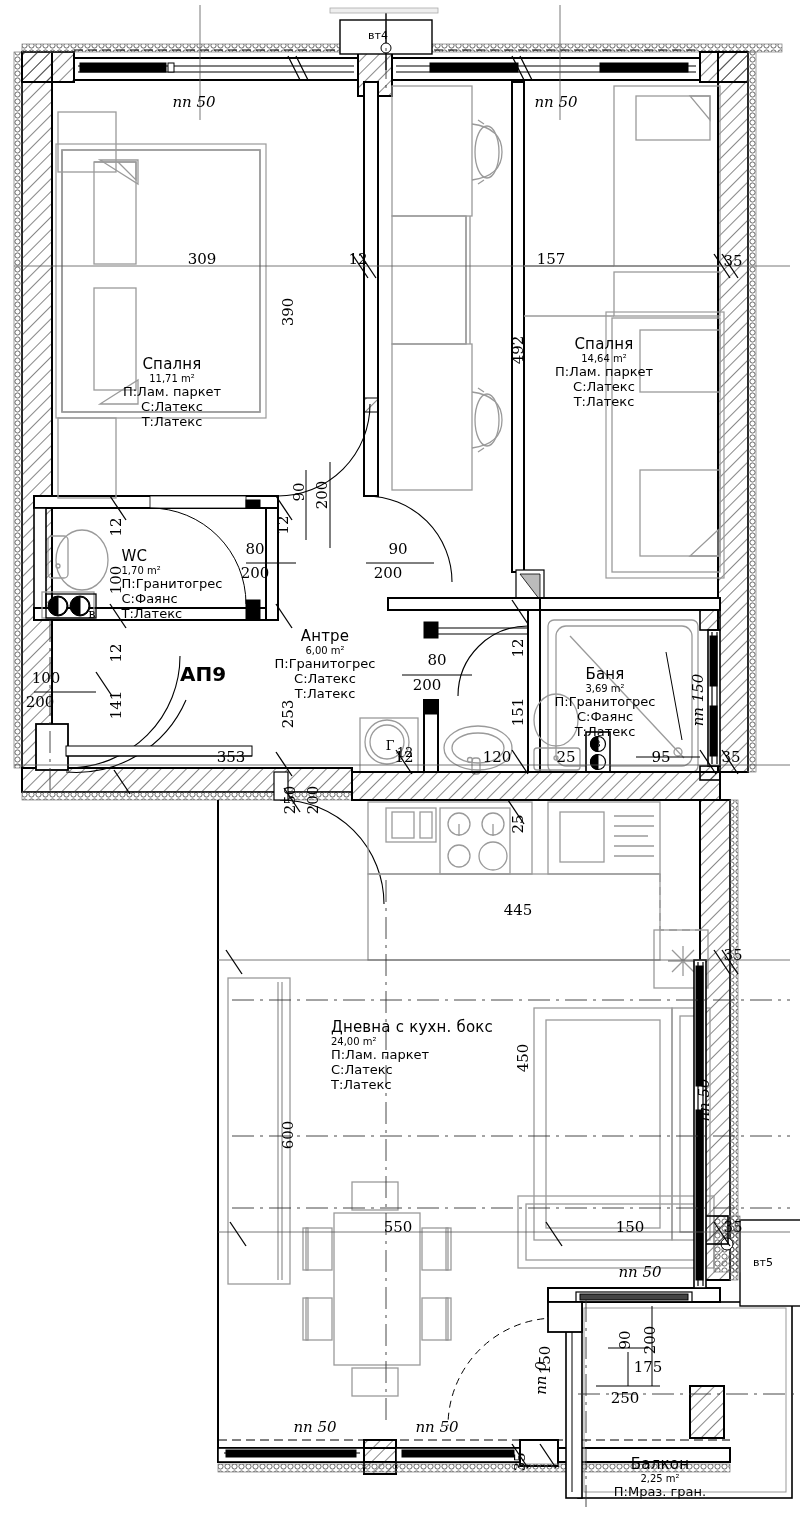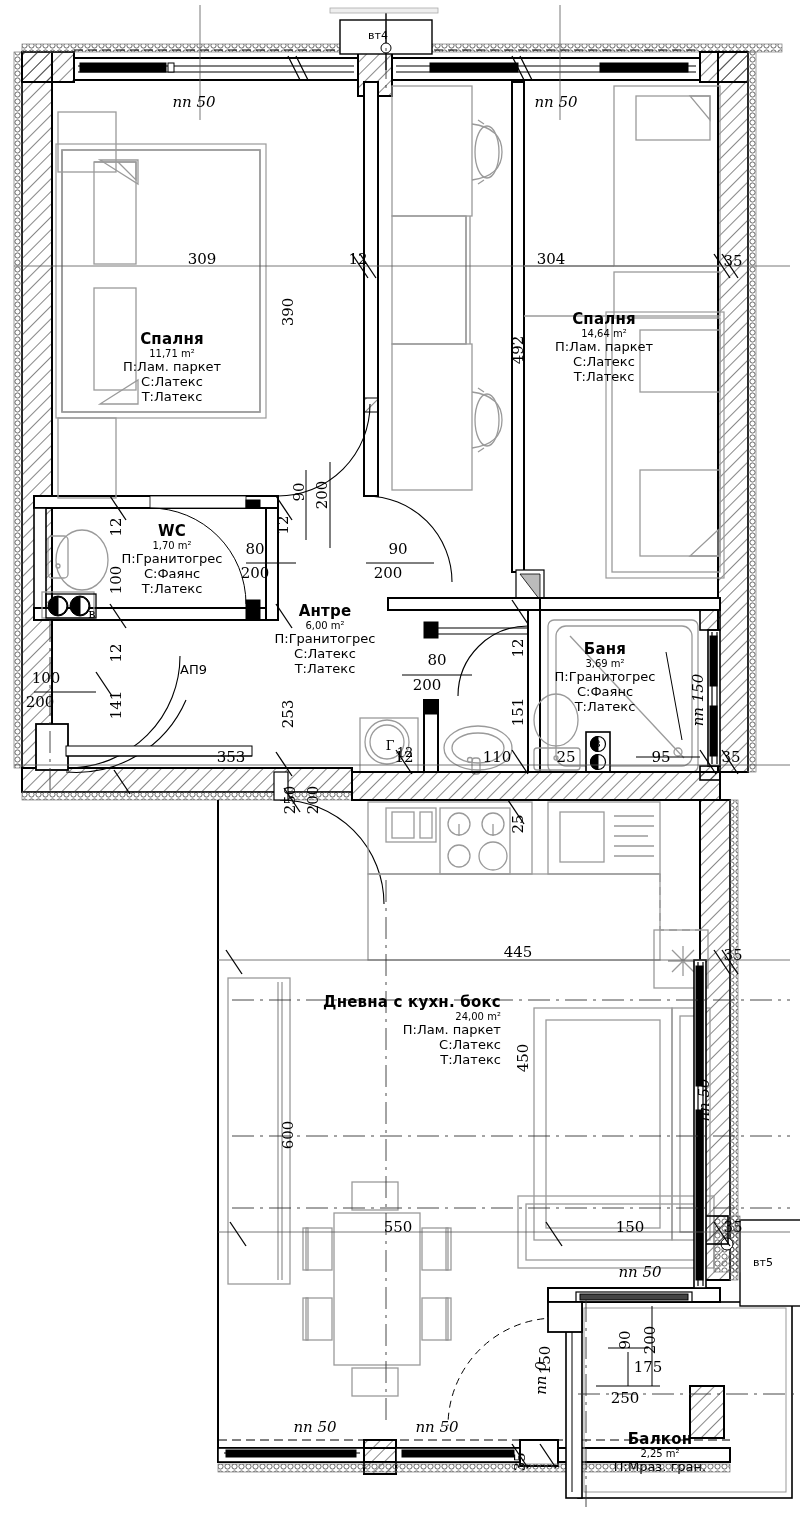--- a/index.html
+++ b/index.html
@@ -1,27 +1,27 @@
 <!DOCTYPE html>
 <html><head>
 <meta charset="utf-8">
 <style>
   html,body{margin:0;padding:0;background:#fff;}
   body{font-family:"DejaVu Sans","Liberation Sans",sans-serif;}
   #plan{position:relative;width:800px;height:1524px;background:#ffffff;overflow:hidden;}
   #plan svg{position:absolute;left:0;top:0;}
   .lbl{position:absolute;white-space:nowrap;color:#000;}
-  .room-name{font-weight:bold;font-size:15px;letter-spacing:.2px;}
+  .room-name{font-weight:normal;font-size:15px;letter-spacing:.2px;margin-top:25px;}
   .room-area{font-size:10px;}
   .room-fin{font-size:13px;}
   .dim{font-size:15px;font-family:"DejaVu Serif","Liberation Serif",serif;}
   .dim-i{font-size:15px;font-style:italic;font-family:"DejaVu Serif","Liberation Serif",serif;}
   .dim-s{font-size:13px;font-family:"DejaVu Serif","Liberation Serif",serif;}
   .tag{font-size:11px;}
-  .apt{font-weight:normal;font-size:13px;}
+  .apt{font-weight:bold;font-size:20px;}
 </style>
 </head>
 <body>
 
 <div id="plan">
 
 <svg width="800" height="1524" viewBox="0 0 800 1524">
   <defs>
     <pattern id="hatch45" width="9" height="9" patternTransform="rotate(45)" patternUnits="userSpaceOnUse">
       <line x1="0" y1="0" x2="0" y2="9" stroke="#111" stroke-width="1"></line>
@@ -405,59 +405,59 @@
         <div class="room-fin">С:Латекс</div>
         <div class="room-fin">Т:Латекс</div>
       </div>
       <div class="lbl" style="left: 604px; top: 310px; transform: translateX(-50%); text-align: center;">
         <div class="room-name">Спалня</div>
         <div class="room-area">14,64 m²</div>
         <div class="room-fin">П:Лам. паркет</div>
         <div class="room-fin">С:Латекс</div>
         <div class="room-fin">Т:Латекс</div>
       </div>
-      <div class="lbl" style="left: 172px; top: 522px; transform: translateX(-50%); text-align: center;">
+      <div class="lbl" style="left: 172px; top: 522px; transform: translateX(-50%); ">
         <div class="room-name">WC</div>
         <div class="room-area">1,70 m²</div>
         <div class="room-fin">П:Гранитогрес</div>
         <div class="room-fin">С:Фаянс</div>
         <div class="room-fin">Т:Латекс</div>
       </div>
       <div class="lbl" style="left: 325px; top: 602px; transform: translateX(-50%); text-align: center;">
         <div class="room-name">Антре</div>
         <div class="room-area">6,00 m²</div>
         <div class="room-fin">П:Гранитогрес</div>
         <div class="room-fin">С:Латекс</div>
         <div class="room-fin">Т:Латекс</div>
       </div>
       <div class="lbl" style="left: 605px; top: 640px; transform: translateX(-50%); text-align: center;">
         <div class="room-name">Баня</div>
         <div class="room-area">3,69 m²</div>
         <div class="room-fin">П:Гранитогрес</div>
         <div class="room-fin">С:Фаянс</div>
         <div class="room-fin">Т:Латекс</div>
       </div>
-      <div class="lbl" style="left: 412px; top: 993px; transform: translateX(-50%); text-align: right;">
+      <div class="lbl" style="left: 412px; top: 993px; transform: translateX(-50%); text-align: left;">
         <div class="room-name">Дневна с кухн. бокс</div>
         <div class="room-area">24,00 m²</div>
         <div class="room-fin">П:Лам. паркет</div>
         <div class="room-fin">С:Латекс</div>
         <div class="room-fin">Т:Латекс</div>
       </div>
       <div class="lbl" style="left: 660px; top: 1430px; transform: translateX(-50%); text-align: center;">
         <div class="room-name">Балкон</div>
         <div class="room-area">2,25 m²</div>
         <div class="room-fin">П:Мраз. гран.</div>
       </div>
     </div>
 <div id="dims-layer">
       <div class="lbl dim" style="left: 202px; top: 259px; transform: translate(-50%, -50%) rotate(0deg);">309</div>
       <div class="lbl dim" style="left: 288px; top: 312px; transform: translate(-50%, -50%) rotate(-90deg);">390</div>
       <div class="lbl dim" style="left: 358px; top: 259px; transform: translate(-50%, -50%) rotate(0deg);">12</div>
-      <div class="lbl dim" style="left: 551px; top: 259px; transform: translate(-50%, -50%) rotate(0deg);">304</div>
+      <div class="lbl dim" style="left: 551px; top: 259px; transform: translate(-50%, -50%) rotate(0deg);">157</div>
       <div class="lbl dim" style="left: 518px; top: 350px; transform: translate(-50%, -50%) rotate(-90deg);">492</div>
       <div class="lbl dim" style="left: 733px; top: 261px; transform: translate(-50%, -50%) rotate(0deg);">35</div>
       <div class="lbl dim" style="left: 116px; top: 527px; transform: translate(-50%, -50%) rotate(-90deg);">12</div>
       <div class="lbl dim" style="left: 116px; top: 580px; transform: translate(-50%, -50%) rotate(-90deg);">100</div>
       <div class="lbl dim" style="left: 116px; top: 653px; transform: translate(-50%, -50%) rotate(-90deg);">12</div>
       <div class="lbl dim" style="left: 283px; top: 525px; transform: translate(-50%, -50%) rotate(-90deg);">12</div>
       <div class="lbl dim" style="left: 299px; top: 492px; transform: translate(-50%, -50%) rotate(-90deg);">90</div>
       <div class="lbl dim" style="left: 322px; top: 495px; transform: translate(-50%, -50%) rotate(-90deg);">200</div>
       <div class="lbl dim" style="left: 255px; top: 549px; transform: translate(-50%, -50%) rotate(0deg);">80</div>
       <div class="lbl dim" style="left: 255px; top: 573px; transform: translate(-50%, -50%) rotate(0deg);">200</div>
@@ -466,28 +466,28 @@
       <div class="lbl dim" style="left: 437px; top: 660px; transform: translate(-50%, -50%) rotate(0deg);">80</div>
       <div class="lbl dim" style="left: 427px; top: 685px; transform: translate(-50%, -50%) rotate(0deg);">200</div>
       <div class="lbl dim" style="left: 518px; top: 648px; transform: translate(-50%, -50%) rotate(-90deg);">12</div>
       <div class="lbl dim" style="left: 518px; top: 712px; transform: translate(-50%, -50%) rotate(-90deg);">151</div>
       <div class="lbl dim" style="left: 288px; top: 714px; transform: translate(-50%, -50%) rotate(-90deg);">253</div>
       <div class="lbl dim" style="left: 116px; top: 705px; transform: translate(-50%, -50%) rotate(-90deg);">141</div>
       <div class="lbl dim" style="left: 46px; top: 678px; transform: translate(-50%, -50%) rotate(0deg);">100</div>
       <div class="lbl dim" style="left: 40px; top: 702px; transform: translate(-50%, -50%) rotate(0deg);">200</div>
       <div class="lbl dim" style="left: 231px; top: 757px; transform: translate(-50%, -50%) rotate(0deg);">353</div>
       <div class="lbl dim" style="left: 404px; top: 757px; transform: translate(-50%, -50%) rotate(0deg);">12</div>
-      <div class="lbl dim" style="left: 497px; top: 757px; transform: translate(-50%, -50%) rotate(0deg);">110</div>
+      <div class="lbl dim" style="left: 497px; top: 757px; transform: translate(-50%, -50%) rotate(0deg);">120</div>
       <div class="lbl dim" style="left: 566px; top: 757px; transform: translate(-50%, -50%) rotate(0deg);">25</div>
       <div class="lbl dim" style="left: 661px; top: 757px; transform: translate(-50%, -50%) rotate(0deg);">95</div>
       <div class="lbl dim" style="left: 731px; top: 757px; transform: translate(-50%, -50%) rotate(0deg);">35</div>
       <div class="lbl dim" style="left: 290px; top: 800px; transform: translate(-50%, -50%) rotate(-90deg);">250</div>
       <div class="lbl dim" style="left: 313px; top: 800px; transform: translate(-50%, -50%) rotate(-90deg);">200</div>
       <div class="lbl dim" style="left: 518px; top: 824px; transform: translate(-50%, -50%) rotate(-90deg);">25</div>
-      <div class="lbl dim" style="left: 518px; top: 952px; transform: translate(-50%, -50%) rotate(0deg);">445</div>
+      <div class="lbl dim" style="left: 518px; top: 910px; transform: translate(-50%, -50%) rotate(0deg);">445</div>
       <div class="lbl dim" style="left: 733px; top: 955px; transform: translate(-50%, -50%) rotate(0deg);">35</div>
       <div class="lbl dim" style="left: 523px; top: 1058px; transform: translate(-50%, -50%) rotate(-90deg);">450</div>
       <div class="lbl dim" style="left: 288px; top: 1135px; transform: translate(-50%, -50%) rotate(-90deg);">600</div>
       <div class="lbl dim" style="left: 398px; top: 1227px; transform: translate(-50%, -50%) rotate(0deg);">550</div>
       <div class="lbl dim" style="left: 630px; top: 1227px; transform: translate(-50%, -50%) rotate(0deg);">150</div>
       <div class="lbl dim" style="left: 733px; top: 1227px; transform: translate(-50%, -50%) rotate(0deg);">35</div>
       <div class="lbl dim" style="left: 545px; top: 1360px; transform: translate(-50%, -50%) rotate(-90deg);">150</div>
       <div class="lbl dim" style="left: 625px; top: 1340px; transform: translate(-50%, -50%) rotate(-90deg);">90</div>
       <div class="lbl dim" style="left: 648px; top: 1367px; transform: translate(-50%, -50%) rotate(0deg);">175</div>
       <div class="lbl dim" style="left: 650px; top: 1340px; transform: translate(-50%, -50%) rotate(-90deg);">200</div>

